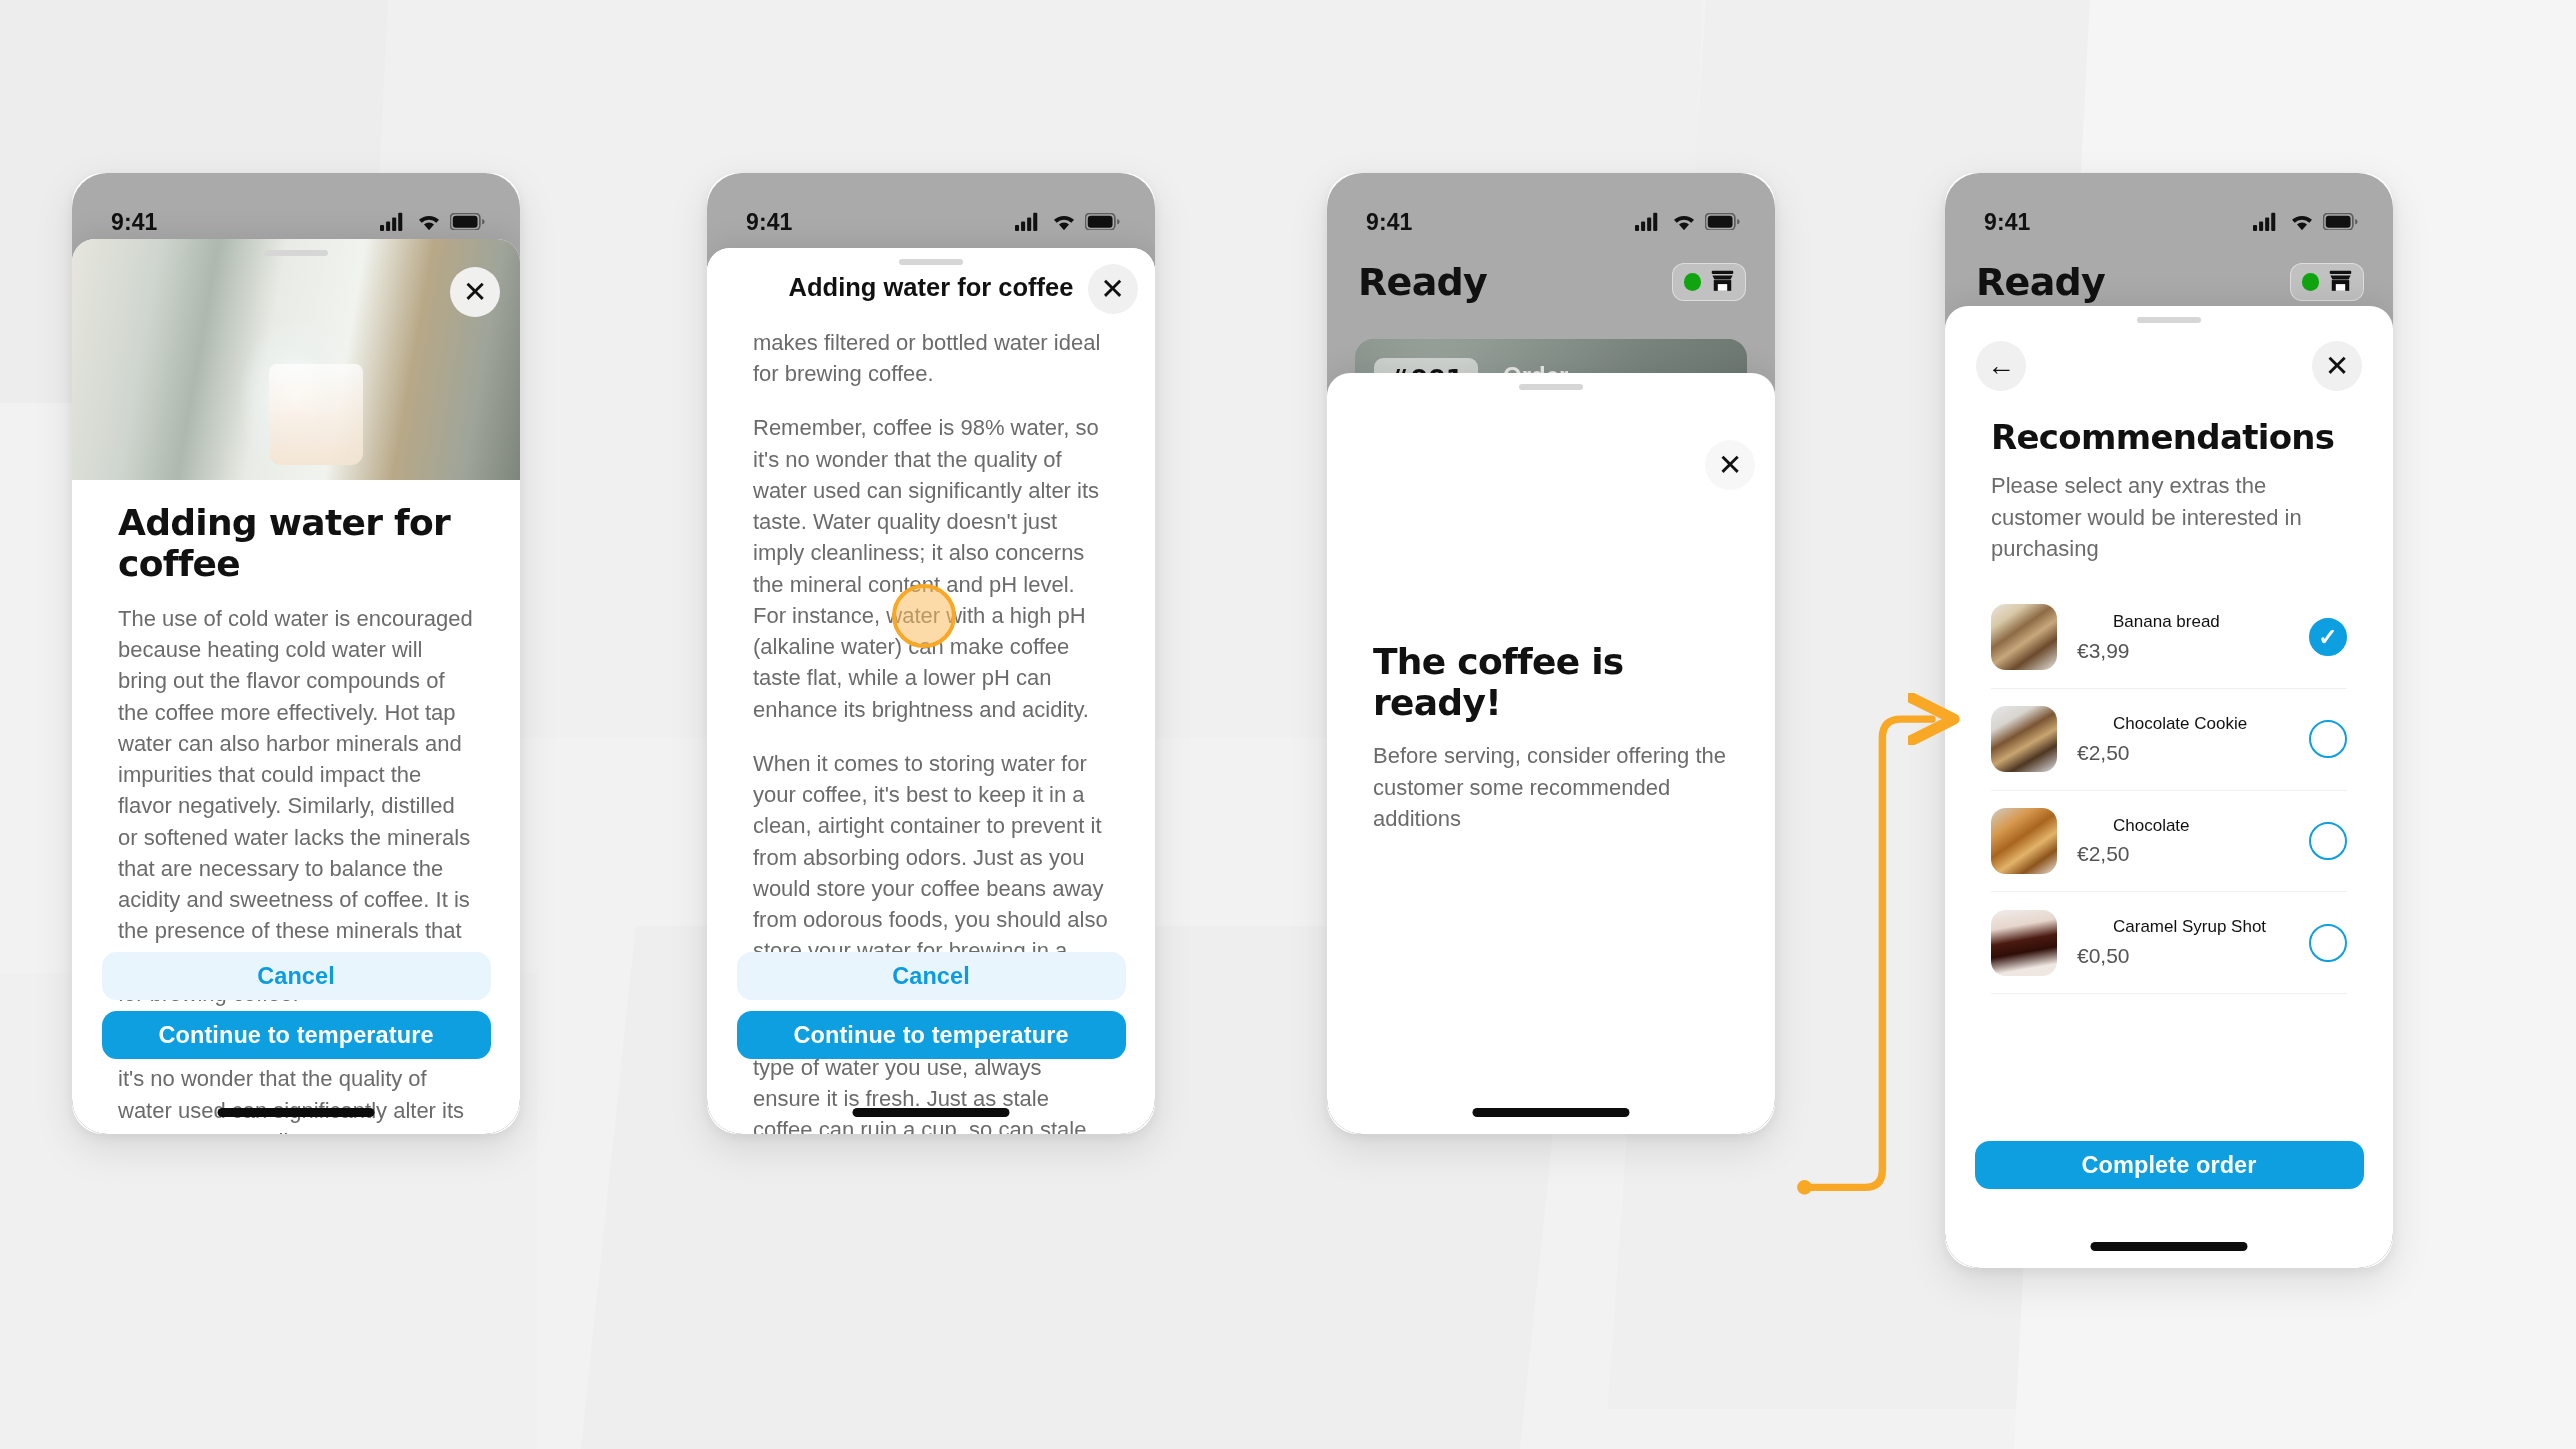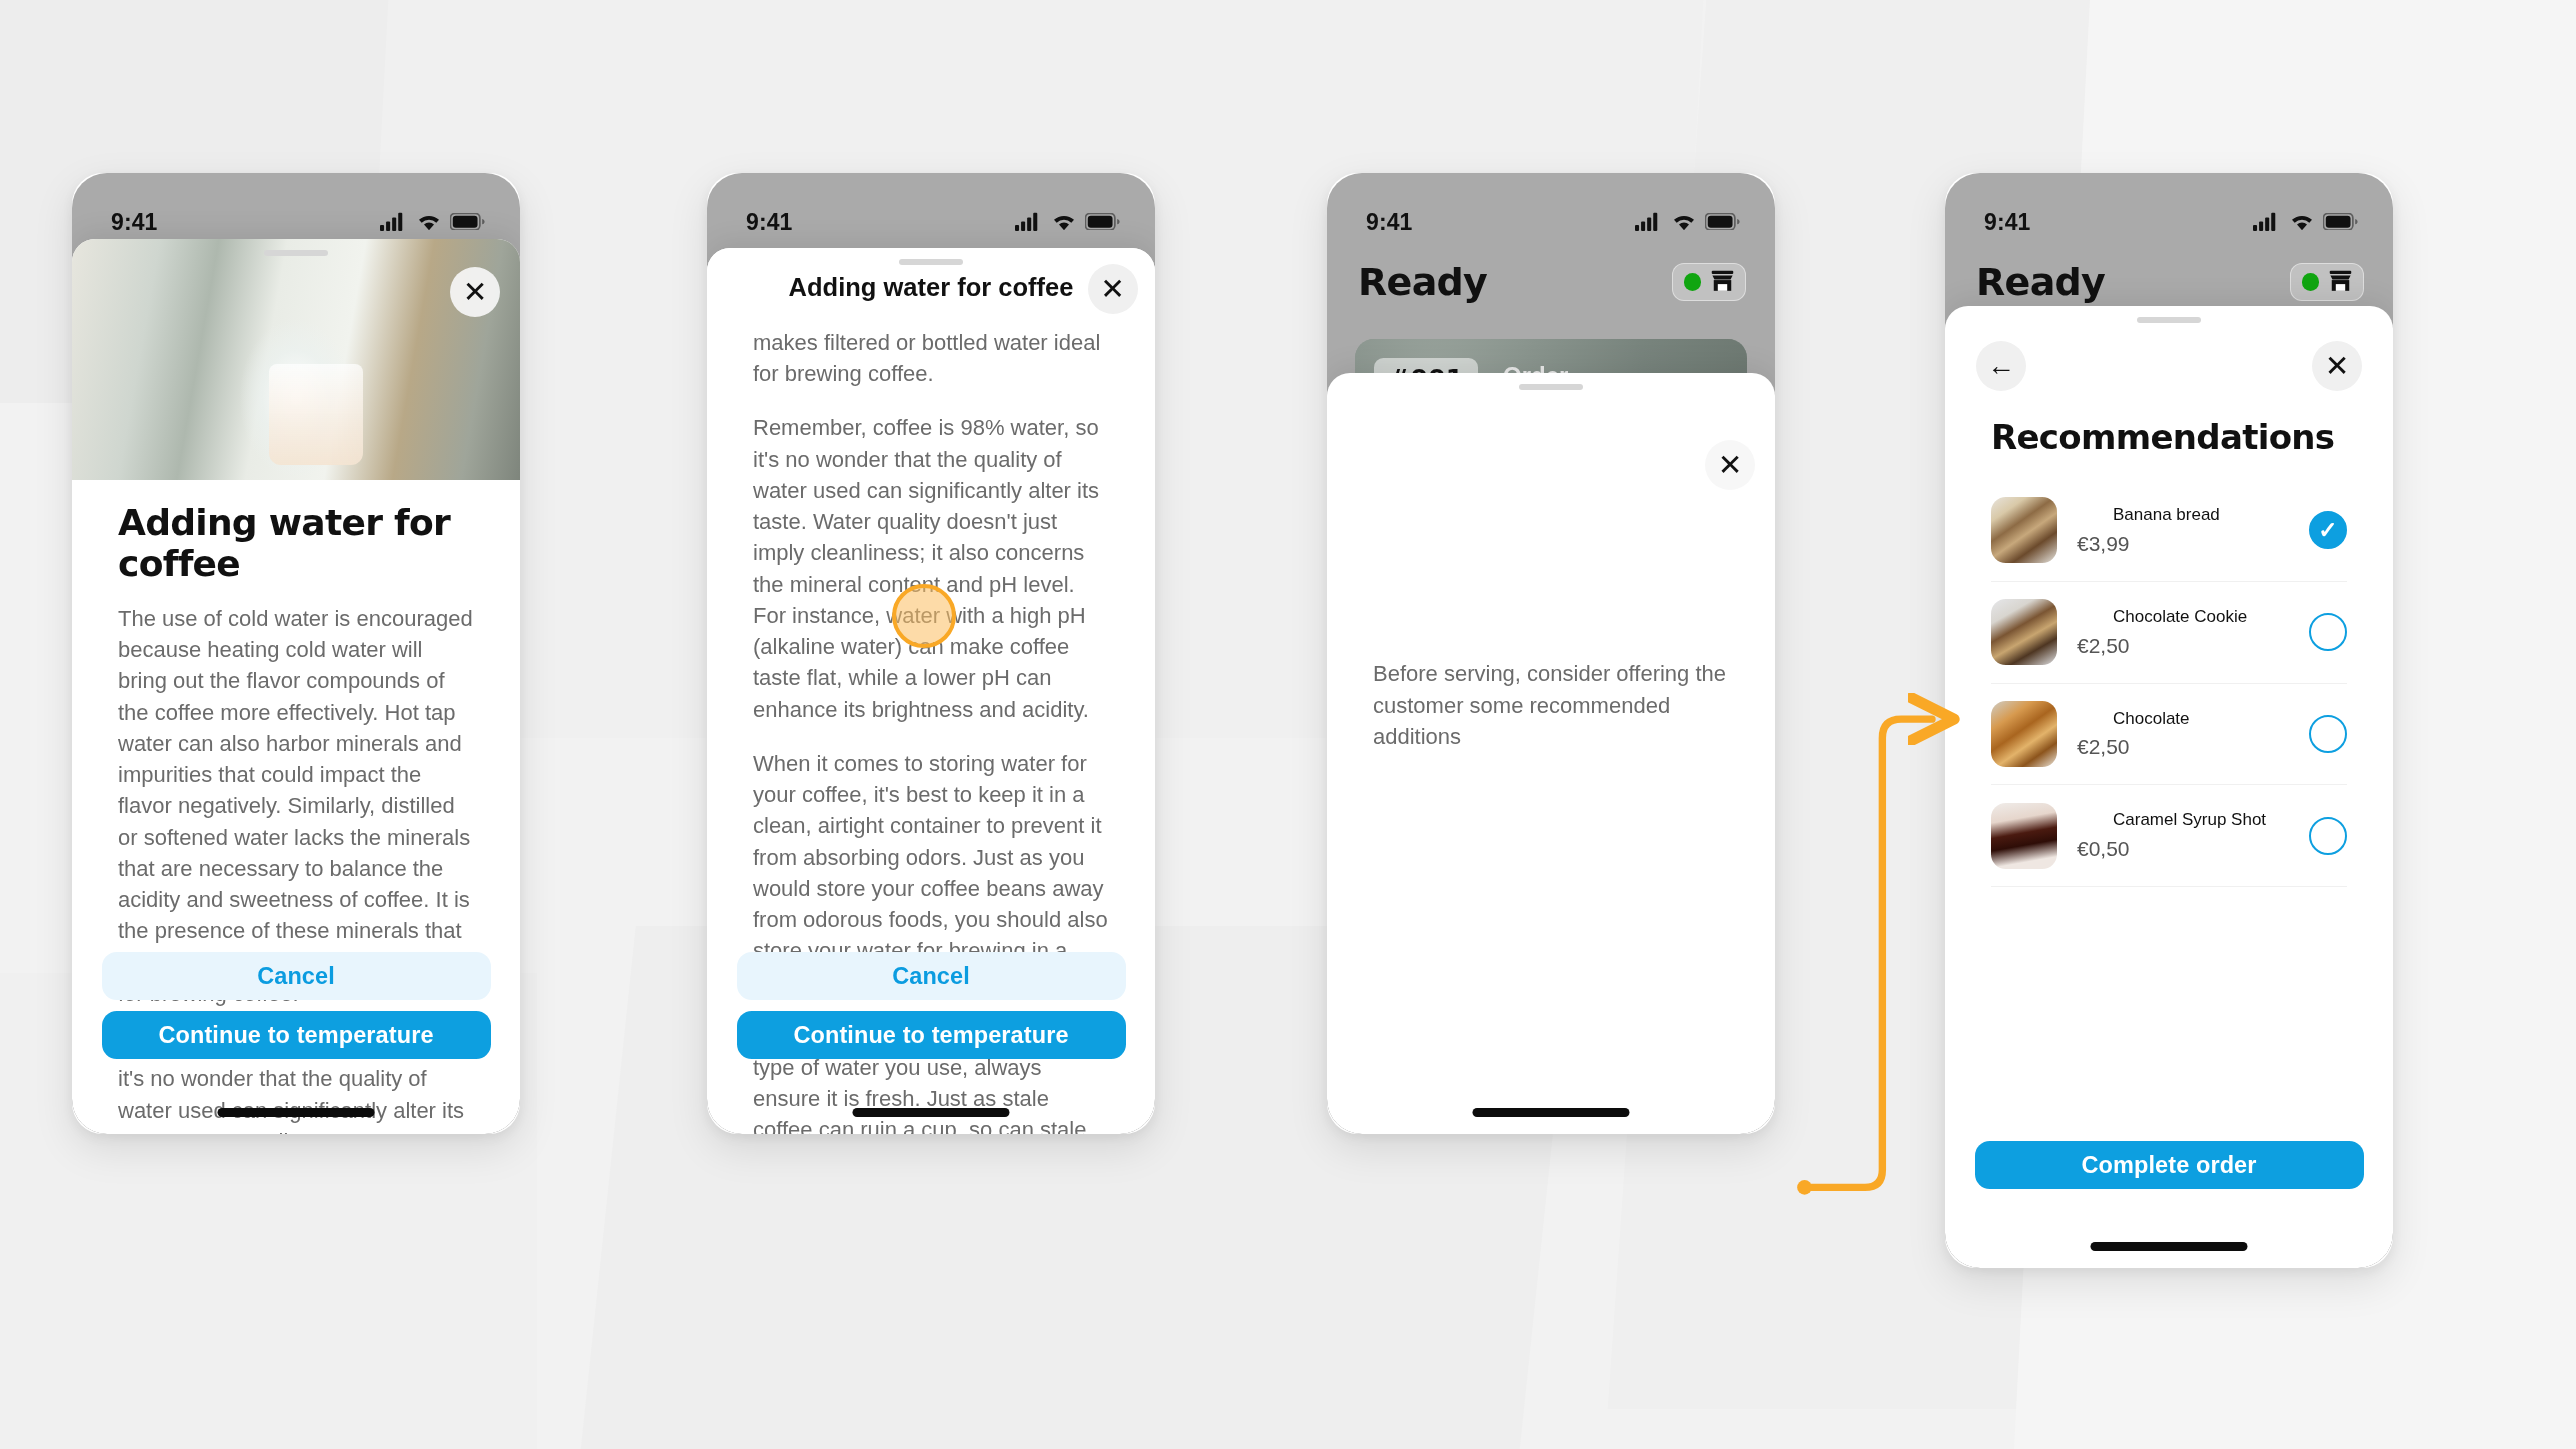--- a/index.html
+++ b/index.html
@@ -407,20 +407,21 @@
       <div class="order-label">Order</div>
       <div class="order-status">Ready</div>
     </div>
 
     <div class="sheet" style="top:200px;">
       <div class="grabber"></div>
       <div class="hero-coffee"></div>
       <div class="close-btn" style="right:20px; top:67px;">✕</div>
 
       <div class="sheet-body" style="position:absolute; top:268px; left:0; right:0;">
+        <div class="sheet-h1">The coffee is ready!</div>
         <p class="sheet-p" style="margin-top:17.4px;">Before serving, consider offering the customer some recommended additions</p>
       </div>
 
     </div>
 
     <div class="home-bar"></div>
   </div>
 </div>
 
 <div class="phone" style="left:1945px; top:173px; width:448px; height:1095px;">
@@ -472,20 +473,21 @@
     <div class="sheet" style="top:133px;">
       <div class="grabber"></div>
 
       <div class="rec-back">
         <span>←</span>
       </div>
       <div class="rec-close">✕</div>
 
       <div class="sheet-body" style="position:absolute; top:111px; left:0; right:0;">
         <div class="sheet-h1 small">Recommendations</div>
+        <p class="sheet-p" style="margin-top:13.4px;">Please select any extras the customer would be interested in purchasing</p>
 
         <div style="margin-top:23px;">
           <div class="rec-row">
             <div class="rec-thumb t-banana"></div>
             <div class="rec-info">
               <div class="rec-name">Banana bread</div>
               <div class="rec-price">€3,99</div>
             </div>
             <div class="radio checked">✓</div>
           </div>

